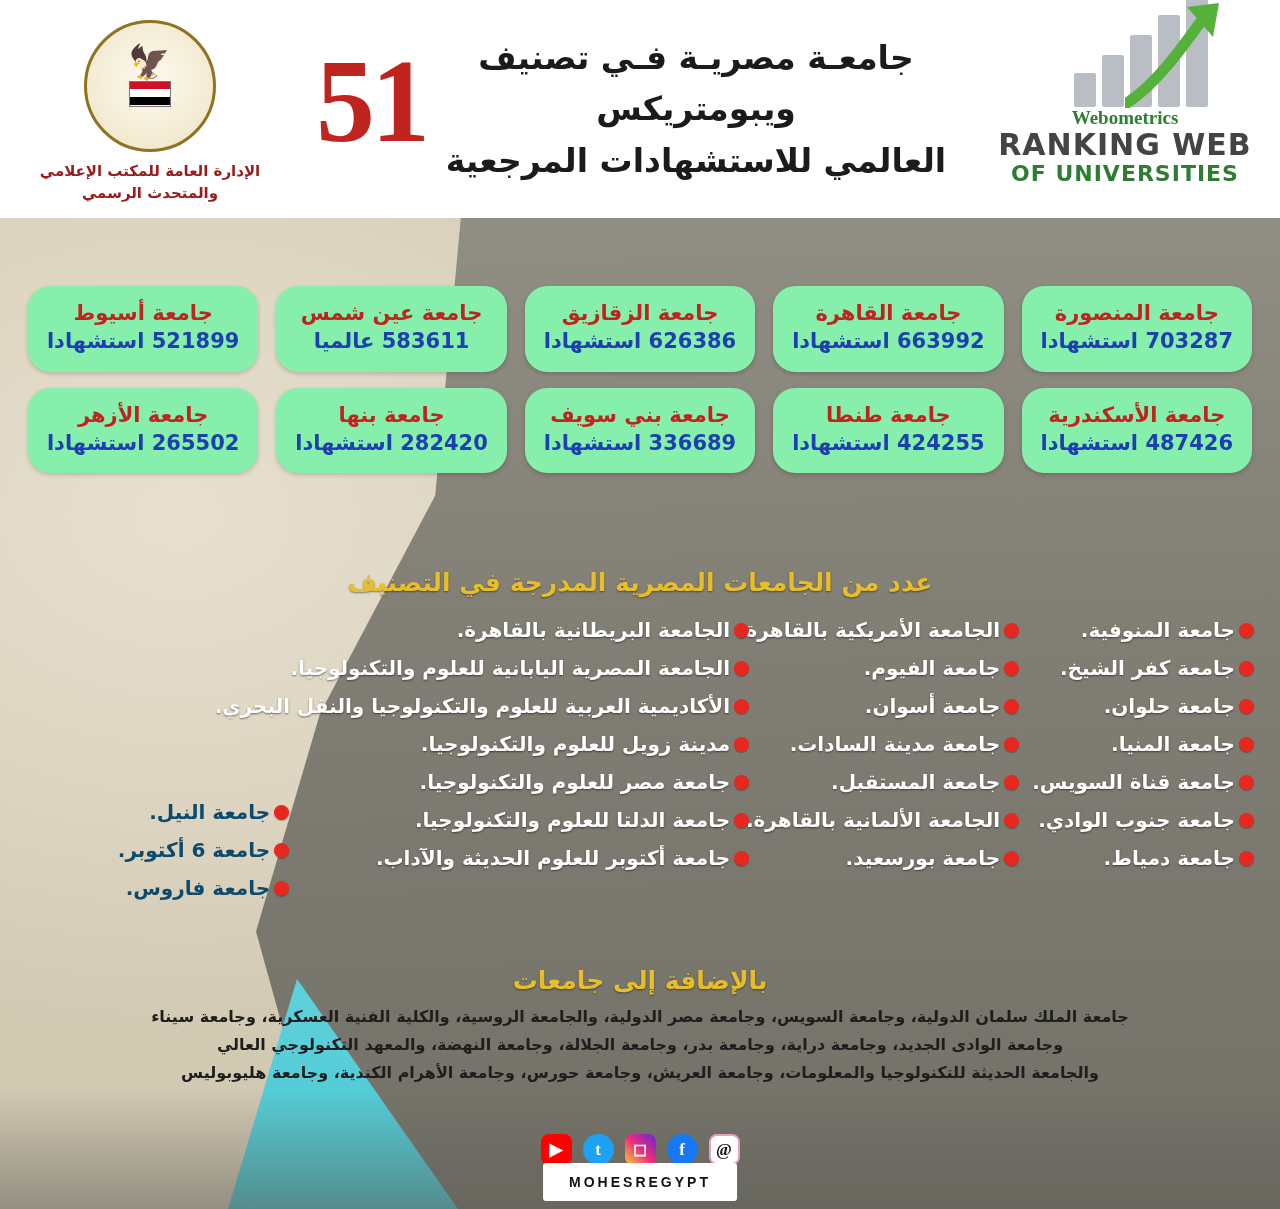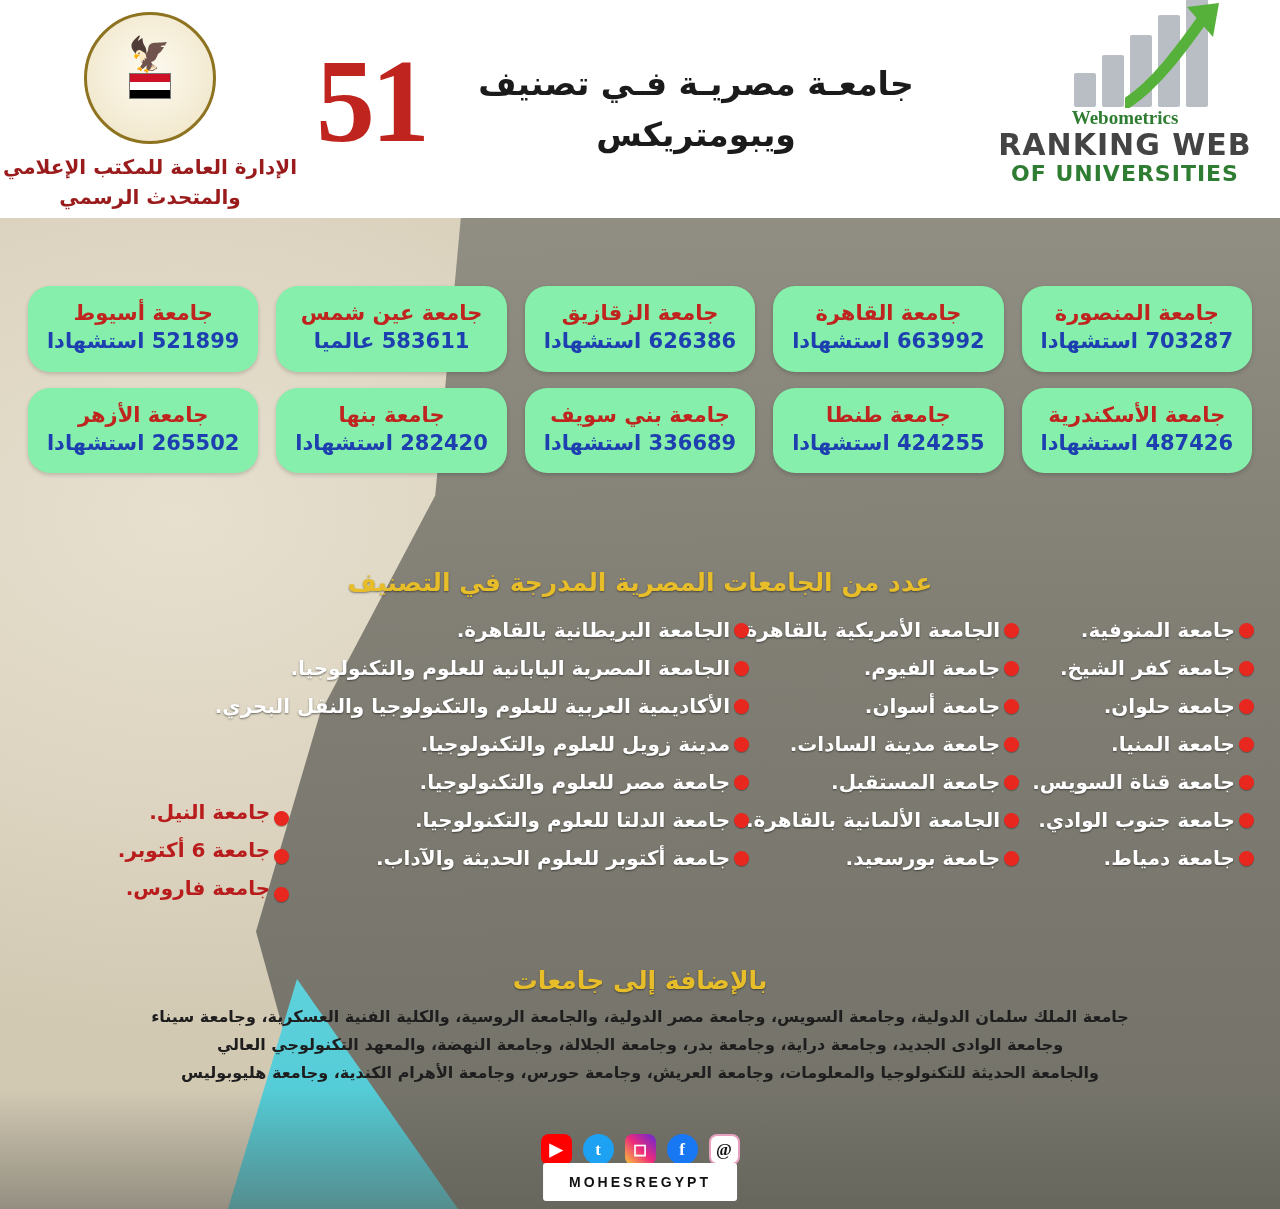--- a/index.html
+++ b/index.html
@@ -73,21 +73,21 @@
   }
   .emblem-inner {
     width: 74px; height: 82px;
     display: flex; flex-direction: column; align-items: center; justify-content: flex-start;
   }
   .eagle { font-size: 34px; color: #9a7b1e; line-height: 1; }
   .flag { width: 42px; height: 26px; border: 1px solid #777; margin-top: 2px; }
   .flag div { height: 33.33%; }
   .ministry-text {
     margin-top: 8px;
-    font-size: 20px;
+    font-size: 15px;
     font-weight: bold;
     color: #9a1b1b;
     line-height: 1.5;
     direction: rtl;
   }
 
   
   .stage {
     position: absolute;
     top: 218px; left: 0;
@@ -164,21 +164,21 @@
   .col-3 { width: 460px; align-items: flex-start; }
   .col-4 { width: 280px; align-items: flex-start; padding-top: 182px; }
   .li {
     display: flex; align-items: center; gap: 4px;
     direction: rtl;
     font-size: 20px; font-weight: bold; color: #ffffff;
     line-height: 1.4;
     white-space: nowrap;
     text-shadow: 0 1px 2px rgba(0,0,0,0.5);
   }
-  .col-4 .li { color: #b91c1c; text-shadow: none; align-items: flex-end; }
+  .col-4 .li { color: #0c4a6e; text-shadow: none; }
   .dot {
     width: 15px; height: 15px; border-radius: 50%;
     background: #e8271f; flex: 0 0 15px;
     box-shadow: 0 1px 1px rgba(0,0,0,0.3);
   }
 
   
   .addition {
     position: absolute; top: 748px; left: 0; right: 0;
     text-align: center;
@@ -238,20 +238,21 @@
       <div class="wb-t1">Webometrics</div>
       <div class="wb-t2">RANKING WEB</div>
       <div class="wb-t3">OF UNIVERSITIES</div>
     </div>
   </div>
 
   <div class="header-title">
     <div style="display:flex; align-items:center; justify-content:center; direction:rtl;">
       <div>
         <div class="line">جامعـة مصريـة فـي تصنيف ويبومتريكس</div>
+        <div class="line">العالمي للاستشهادات المرجعية</div>
       </div>
       <div class="big-number">51</div>
     </div>
   </div>
 
   <div class="logo-right">
     <div class="emblem">
       <div class="emblem-inner">
         <div class="eagle">🦅</div>
         <div class="flag">

